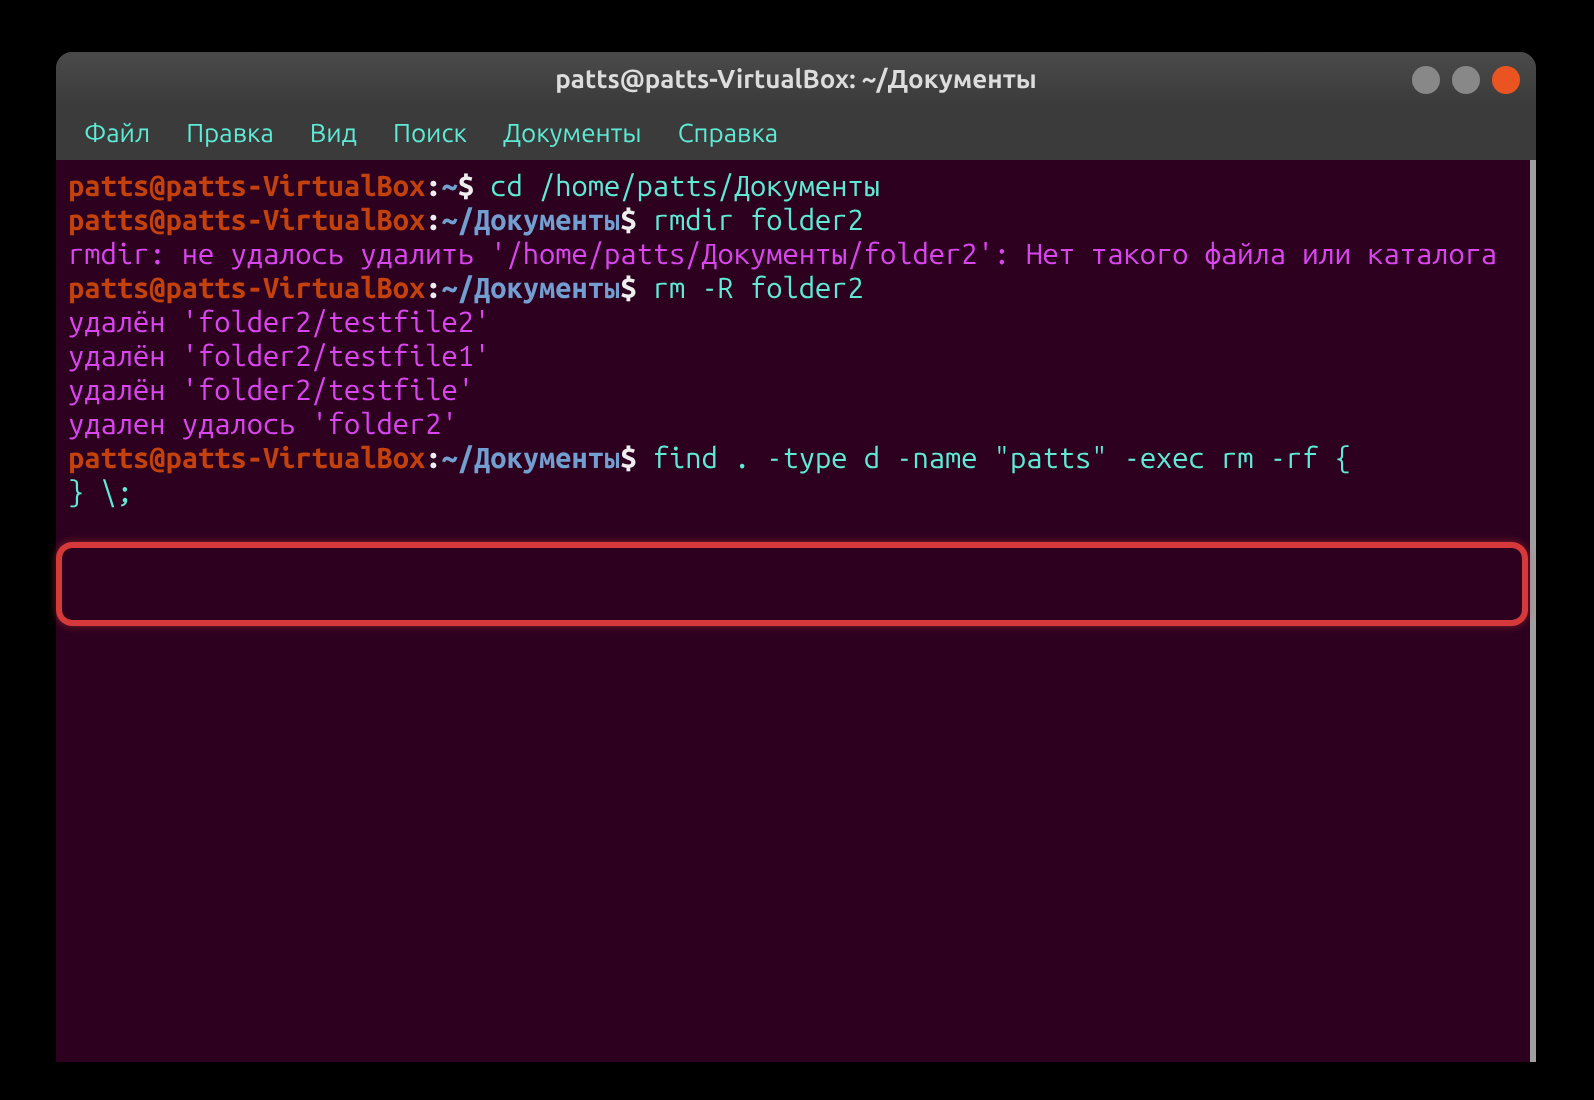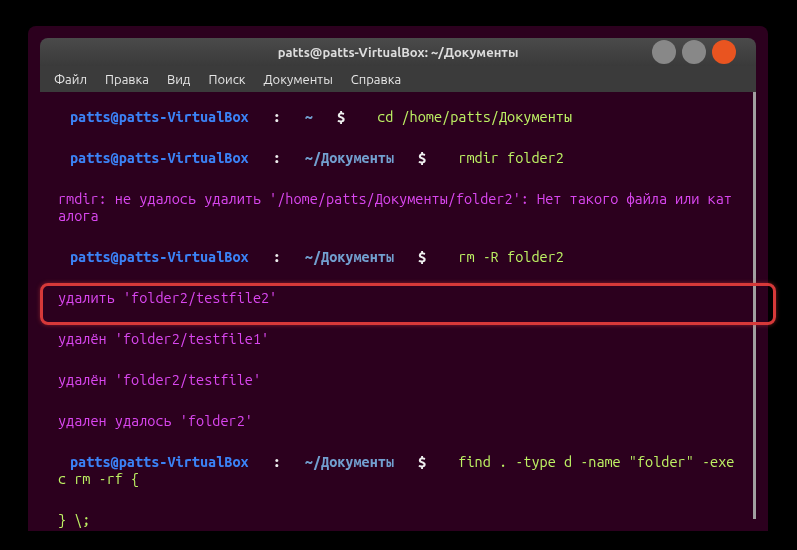--- a/index.html
+++ b/index.html
@@ -1,17 +1,17 @@
 <!DOCTYPE html>
 <html><head>
   <meta charset="utf-8">
   <style>
     * {
       margin: 0;
-      padding: 12px;
+      padding: 0;
       box-sizing: border-box;
     }
     body {
       background: #000;
       width: 797px;
       height: 550px;
       font-family: "Ubuntu Mono", "DejaVu Sans Mono", monospace;
       font-size: 14px;
       overflow: hidden;
     }
@@ -64,40 +64,40 @@
       height: 26px;
       background: #3b3b3b;
       display: flex;
       align-items: center;
       padding: 0 6px;
       gap: 2px;
       font-family: "Ubuntu", sans-serif;
       font-size: 13px;
     }
     .menu-item {
-      color: #e5e5e5;
+      color: #5eead4;
       padding: 3px 8px;
       cursor: pointer;
     }
     .terminal {
       background: #2c001e;
       color: #eee;
       padding: 4px 6px;
       font-family: "Ubuntu Mono", "DejaVu Sans Mono", monospace;
       font-size: 14.5px;
       line-height: 17px;
       height: calc(100% - 54px);
       position: relative;
       border-right: 3px solid #a0a0a0;
     }
-    .prompt-user { color: #3b82f6; font-weight: bold; }
+    .prompt-user { color: #c2410c; font-weight: bold; }
     .prompt-colon { color: #eee; font-weight: bold; }
     .prompt-path { color: #729fcf; font-weight: bold; }
     .prompt-dollar { color: #eee; font-weight: bold; }
-    .cmd { color: #bef264; }
+    .cmd { color: #5eead4; }
     .output { color: #d946ef; }
     .line { white-space: pre-wrap; word-break: break-all; }
     .highlight-box {
       position: absolute;
       border: 3px solid #d63939;
       border-radius: 8px;
       left: 0px;
       top: 191px;
       width: 736px;
       height: 42px;
@@ -130,23 +130,23 @@
     <div class="line"><span class="prompt-user">patts@patts-VirtualBox</span><span class="prompt-colon">:</span><span class="prompt-path">~</span><span class="prompt-dollar">$ </span><span class="cmd">cd /home/patts/Документы</span></div>
 
     <div class="line"><span class="prompt-user">patts@patts-VirtualBox</span><span class="prompt-colon">:</span><span class="prompt-path">~/Документы</span><span class="prompt-dollar">$ </span><span class="cmd">rmdir folder2</span></div>
 
 
     <div class="line output">rmdir: не удалось удалить '/home/patts/Документы/folder2': Нет такого файла или каталога</div>
 
     <div class="line"><span class="prompt-user">patts@patts-VirtualBox</span><span class="prompt-colon">:</span><span class="prompt-path">~/Документы</span><span class="prompt-dollar">$ </span><span class="cmd">rm -R folder2</span></div>
 
 
-    <div class="line output">удалить 'folder2/testfile2'</div>
+    <div class="line output">удалён 'folder2/testfile2'</div>
     <div class="line output">удалён 'folder2/testfile1'</div>
     <div class="line output">удалён 'folder2/testfile'</div>
     <div class="line output">удален удалось 'folder2'</div>
 
-    <div class="line"><span class="prompt-user">patts@patts-VirtualBox</span><span class="prompt-colon">:</span><span class="prompt-path">~/Документы</span><span class="prompt-dollar">$ </span><span class="cmd">find . -type d -name "folder" -exec rm -rf {</span></div>
+    <div class="line"><span class="prompt-user">patts@patts-VirtualBox</span><span class="prompt-colon">:</span><span class="prompt-path">~/Документы</span><span class="prompt-dollar">$ </span><span class="cmd">find . -type d -name "patts" -exec rm -rf {</span></div>
     <div class="line cmd">} \;</div>
 
     <div class="highlight-box"></div>
   </div>
 </div>
 
 </body></html>

